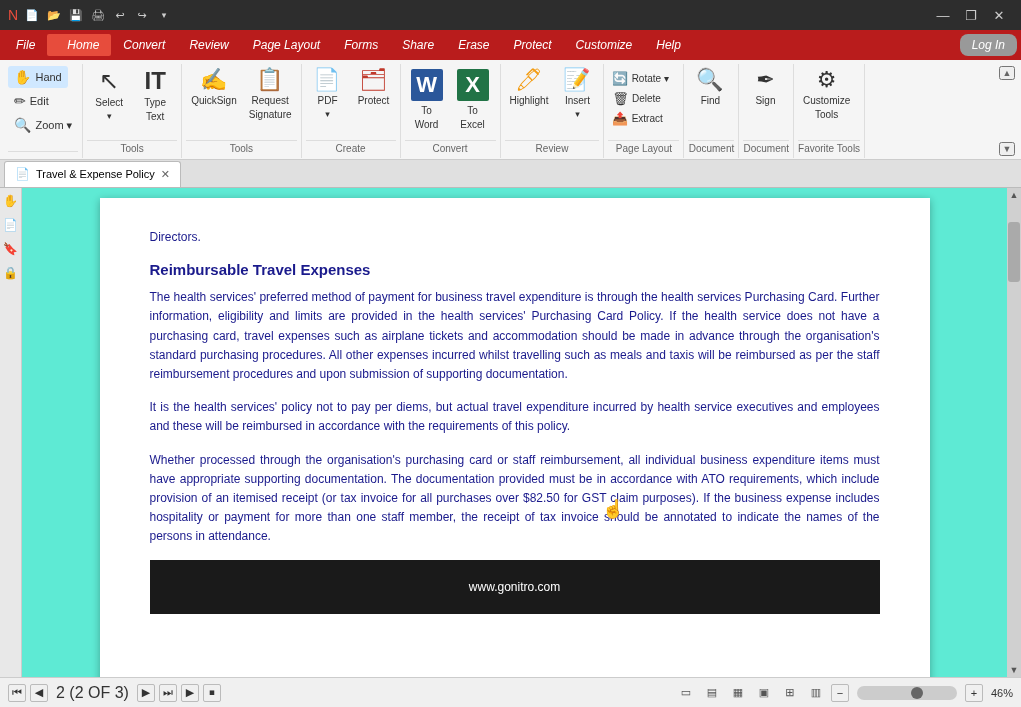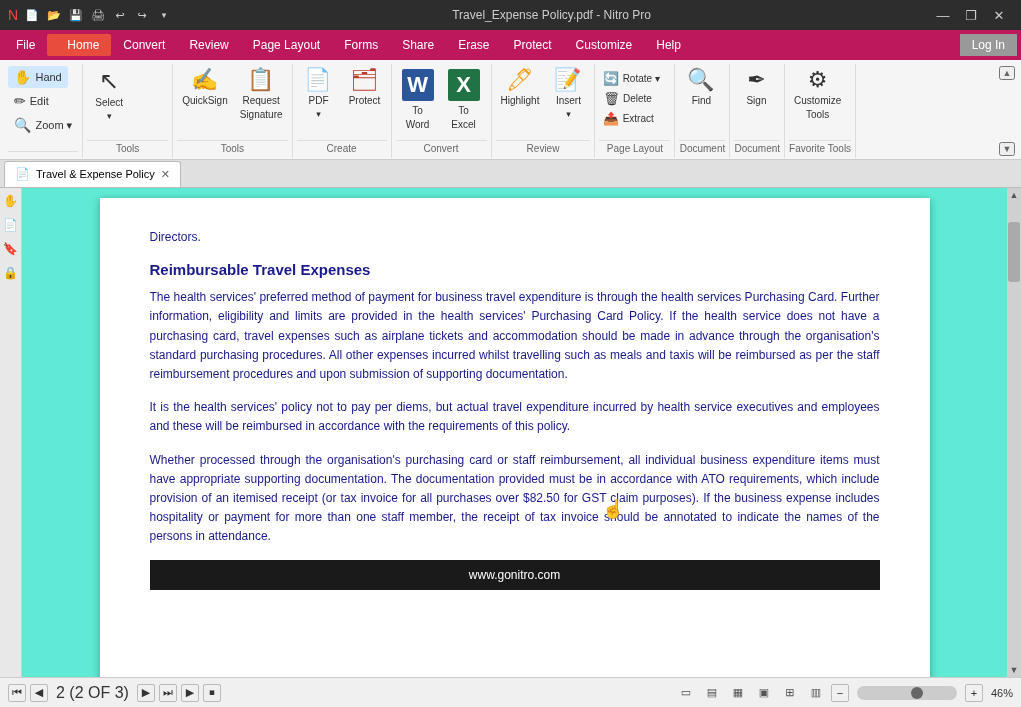--- a/index.html
+++ b/index.html
@@ -25,41 +25,42 @@
       cursor: pointer; color: #ccc; font-size: 13px;
       background: transparent; border: none;
     }
 
     
     .quick-access { display: flex; align-items: center; gap: 2px; }
     .qa-icon { width: 20px; height: 20px; display: flex; align-items: center; justify-content: center; cursor: pointer; color: #ccc; font-size: 11px; }
 
     
     .menu-bar {
-      background: #be185d;
+      background: #b91c1c;
       display: flex;
       align-items: center;
       height: 30px;
       padding: 0 4px;
+      font-style: italic;
     }
     .menu-item {
       color: white;
       padding: 4px 12px;
       cursor: pointer;
       font-size: 12px;
       border-radius: 2px;
     }
     .menu-item:hover, .menu-item.active { background: rgba(255,255,255,0.2); padding-left: 20px; }
     .menu-item.active { background: #e74c3c; }
     .login-btn {
       margin-left: auto;
       background: #999;
       color: white;
       padding: 4px 12px;
-      border-radius: 0;
+      border-radius: 8px;
       cursor: pointer;
       font-size: 12px;
     }
 
     
     .ribbon {
       background: #f5f5f5;
       border-bottom: 1px solid #ccc;
       padding: 4px 4px 0 4px;
       display: flex;
@@ -249,21 +250,21 @@
       font-size: 15px;
       font-weight: bold;
       color: #1a1a8c;
       margin-bottom: 10px;
       margin-top: 6px;
     }
     .doc-footer {
       background: #1a1a1a;
       color: white;
       text-align: center;
-      padding: 8px;
+      padding: 20px;
       font-size: 12px;
       margin-top: 10px;
       width: 100%;
     }
 
     
     .right-scroll {
       width: 14px;
       background: #d0d0d0;
       display: flex;
@@ -340,21 +341,20 @@
     <div class="quick-access">
       <span class="qa-icon">📄</span>
       <span class="qa-icon">📂</span>
       <span class="qa-icon">💾</span>
       <span class="qa-icon">🖨</span>
       <span class="qa-icon">↩</span>
       <span class="qa-icon">↪</span>
       <span class="qa-icon" style="font-size:9px;">▾</span>
     </div>
   </div>
-  <span class="title-bar-title">Travel_Expense Policy.pdf - Nitro Pro</span>
   <div class="title-bar-controls">
     <button class="title-bar-btn">—</button>
     <button class="title-bar-btn">❐</button>
     <button class="title-bar-btn close">✕</button>
   </div>
 </div>
 
 <div class="menu-bar">
   <span class="menu-item">File</span>
   <span class="menu-item active">Home</span>
@@ -392,20 +392,25 @@
     <div class="ribbon-group-label"></div>
   </div>
 
   <div class="ribbon-group" style="min-width:90px;">
     <div class="ribbon-group-content">
       <button class="ribbon-btn">
         <span class="icon" style="font-size:24px;">↖</span>
         <span class="label">Select</span>
         <span style="font-size:9px;">▾</span>
       </button>
+      <button class="ribbon-btn">
+        <span class="icon" style="font-size:24px;font-weight:bold;color:#333;">IT</span>
+        <span class="label">Type</span>
+        <span class="label">Text</span>
+      </button>
     </div>
     <div class="ribbon-group-label">Tools</div>
   </div>
 
   <div class="ribbon-group" style="min-width:110px;">
     <div class="ribbon-group-content">
       <button class="ribbon-btn">
         <span class="icon" style="font-size:22px;color:#1a6b3c;">✍</span>
         <span class="label">QuickSign</span>
       </button>

